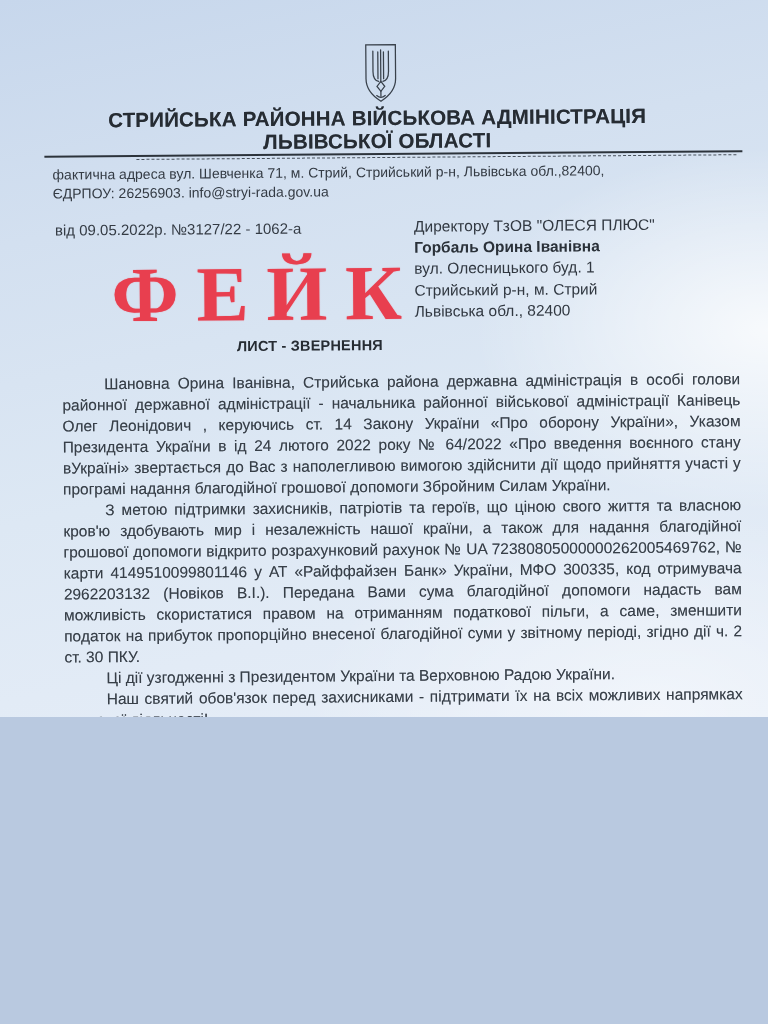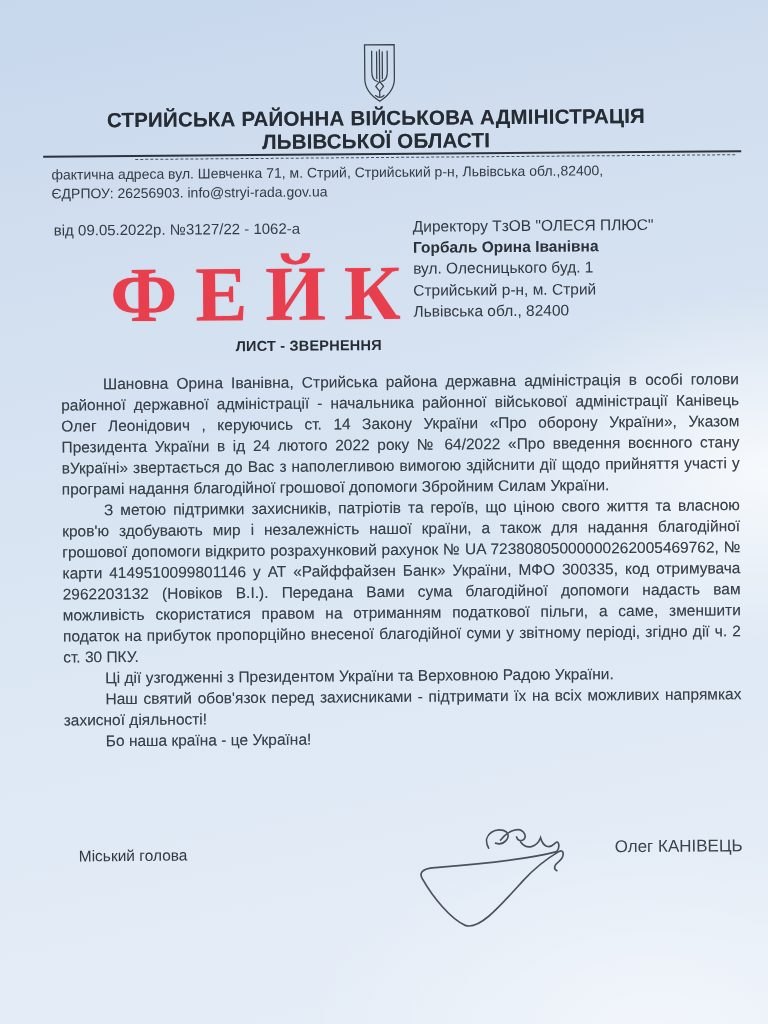--- a/index.html
+++ b/index.html
@@ -1,18 +1,18 @@
 <!DOCTYPE html>
 <html lang="uk"><head>
 <meta charset="utf-8">
 <style>
   html,body{margin:0;padding:0;}
   body{width:768px;height:1024px;overflow:hidden;background:#b9c9e0;}
   .photo{
-    position:relative;width:768px;height:1024px;overflow:hidden;
+    position:relative;width:768px;height:717px;overflow:hidden;
     background:
       radial-gradient(ellipse 420px 260px at 100% 46%, rgba(255,255,255,.78), rgba(255,255,255,0) 70%),
       radial-gradient(ellipse 500px 300px at 85% 100%, rgba(255,255,255,.45), rgba(255,255,255,0) 70%),
       linear-gradient(168deg,#c7d7ec 0%,#d3e0f0 28%,#dde8f4 60%,#e7eef8 100%);
     font-family:"Liberation Sans","DejaVu Sans",sans-serif;
     color:#3a4149;
   }
   .sheet{position:absolute;inset:0;transform:rotate(-0.45deg);}
   .emblem{position:absolute;left:361px;top:42px;width:44px;height:62px;}
   .org-title{

